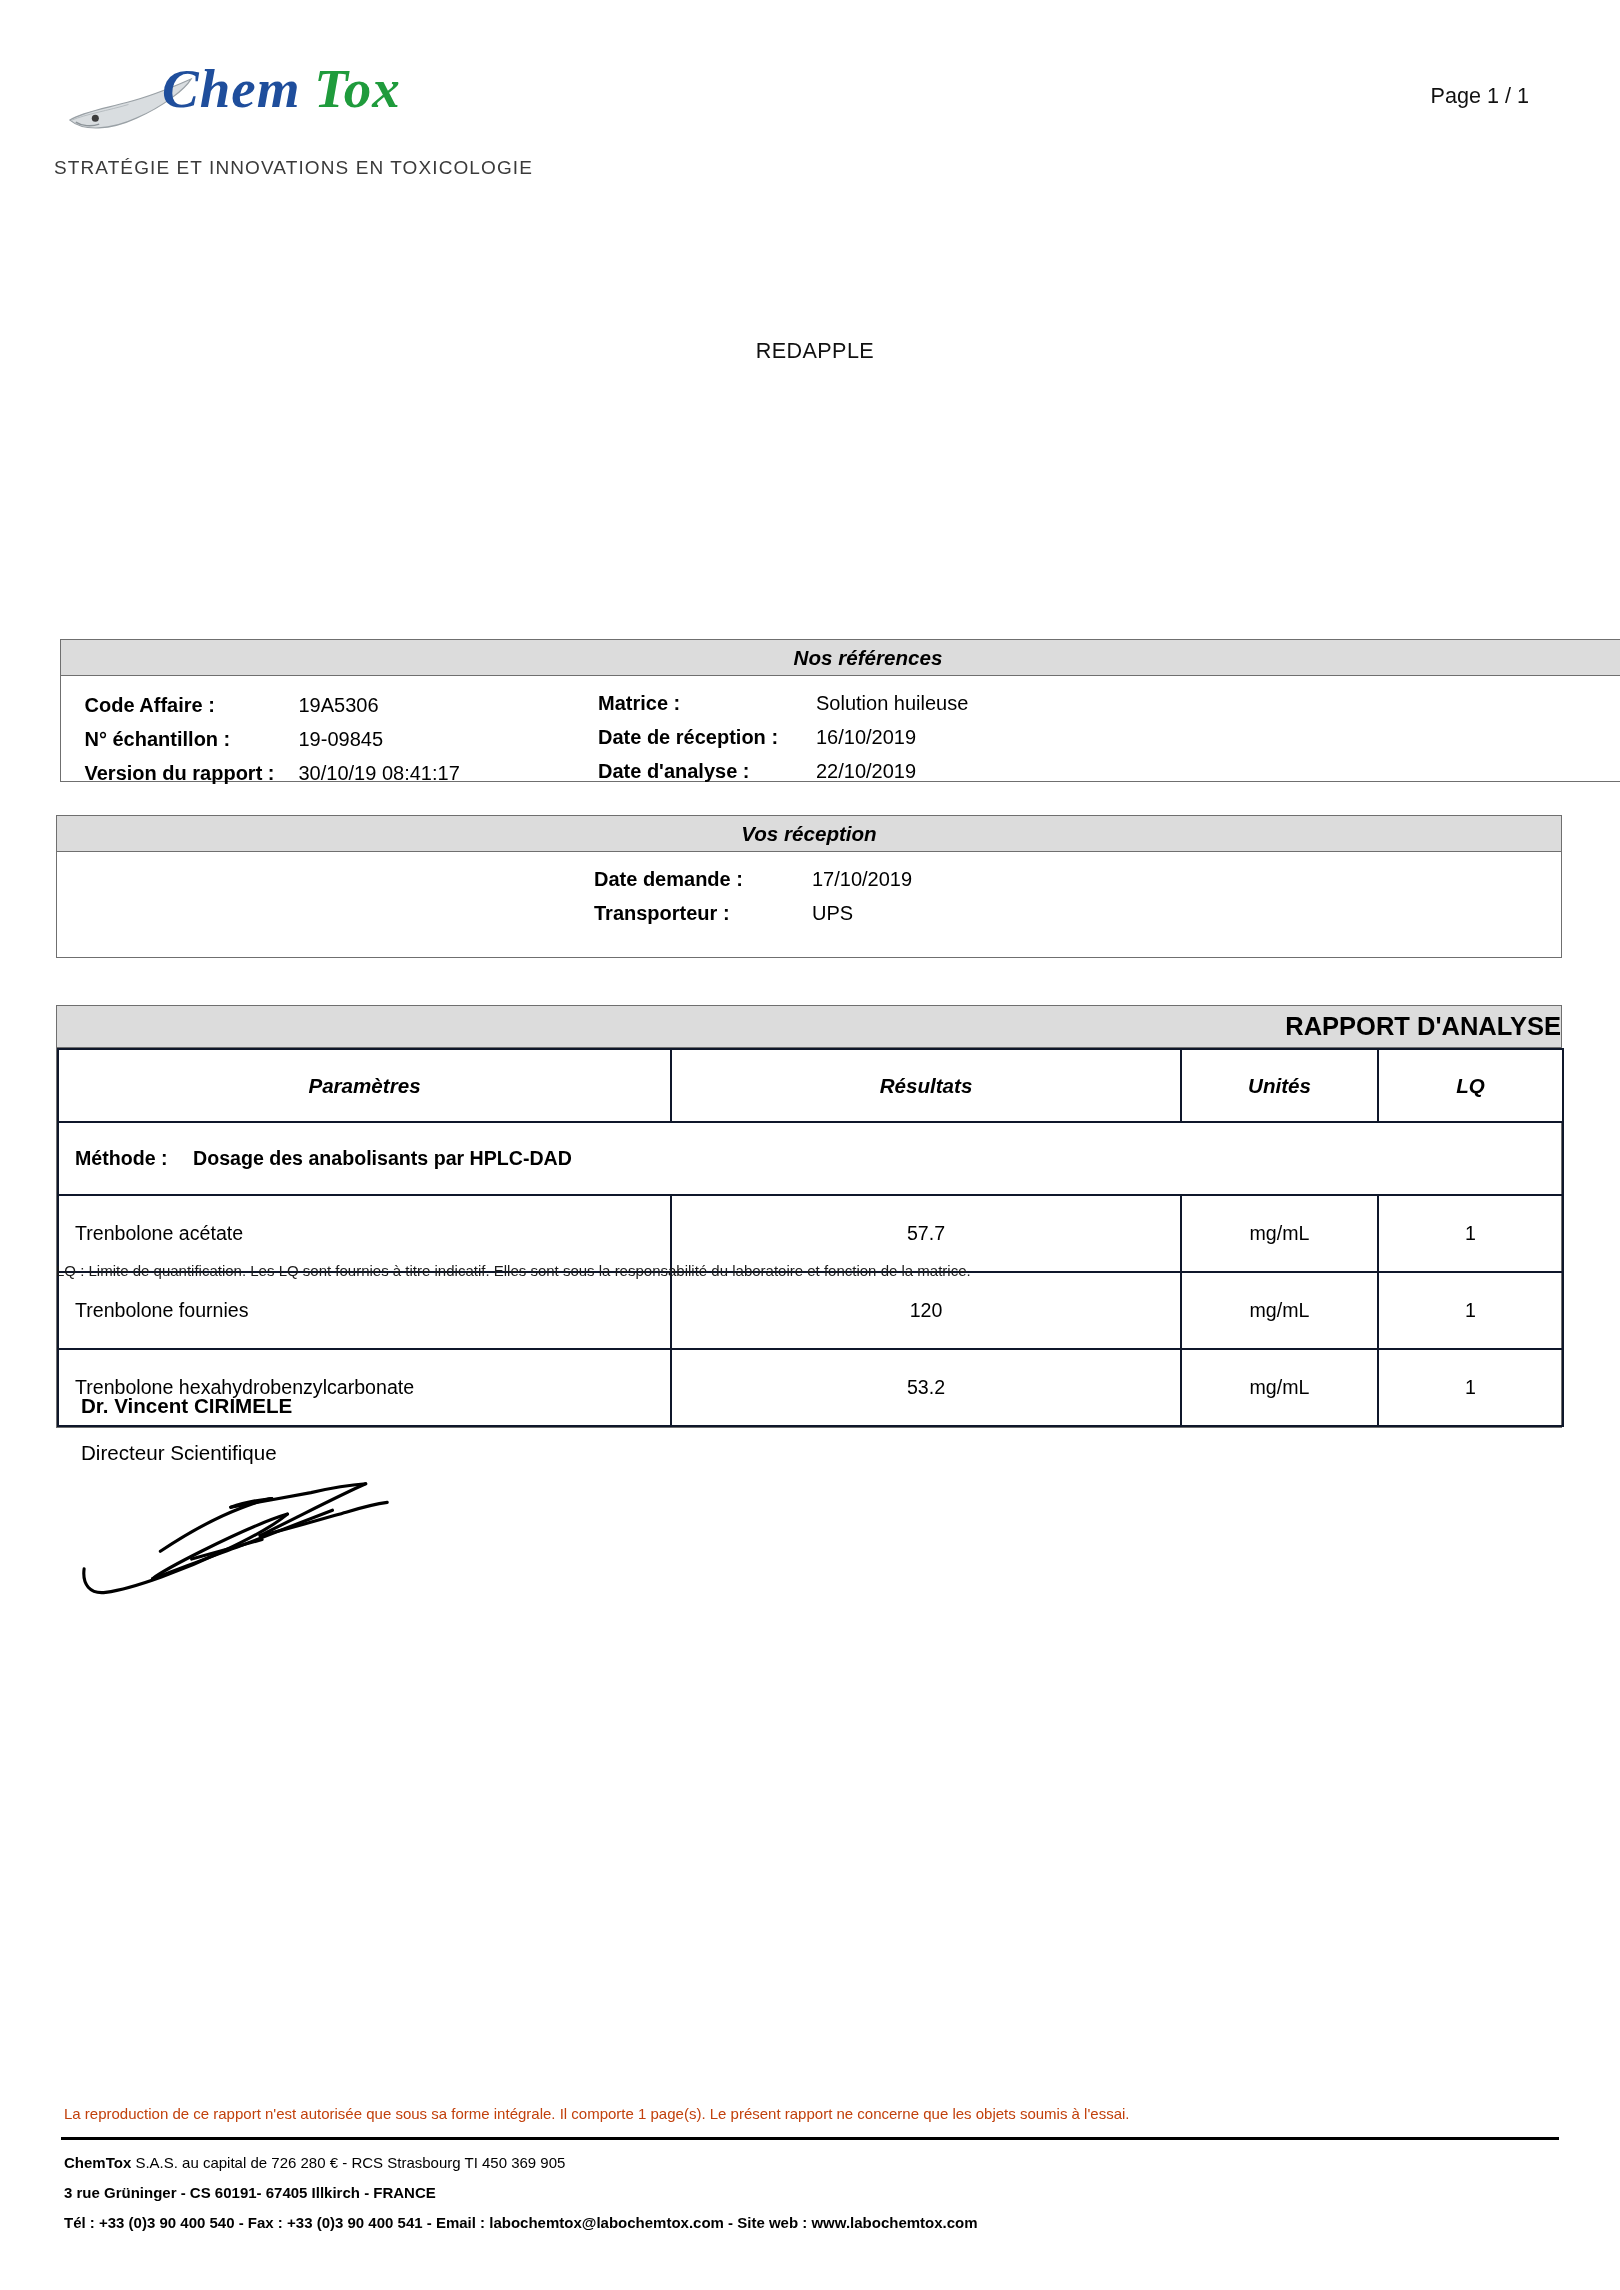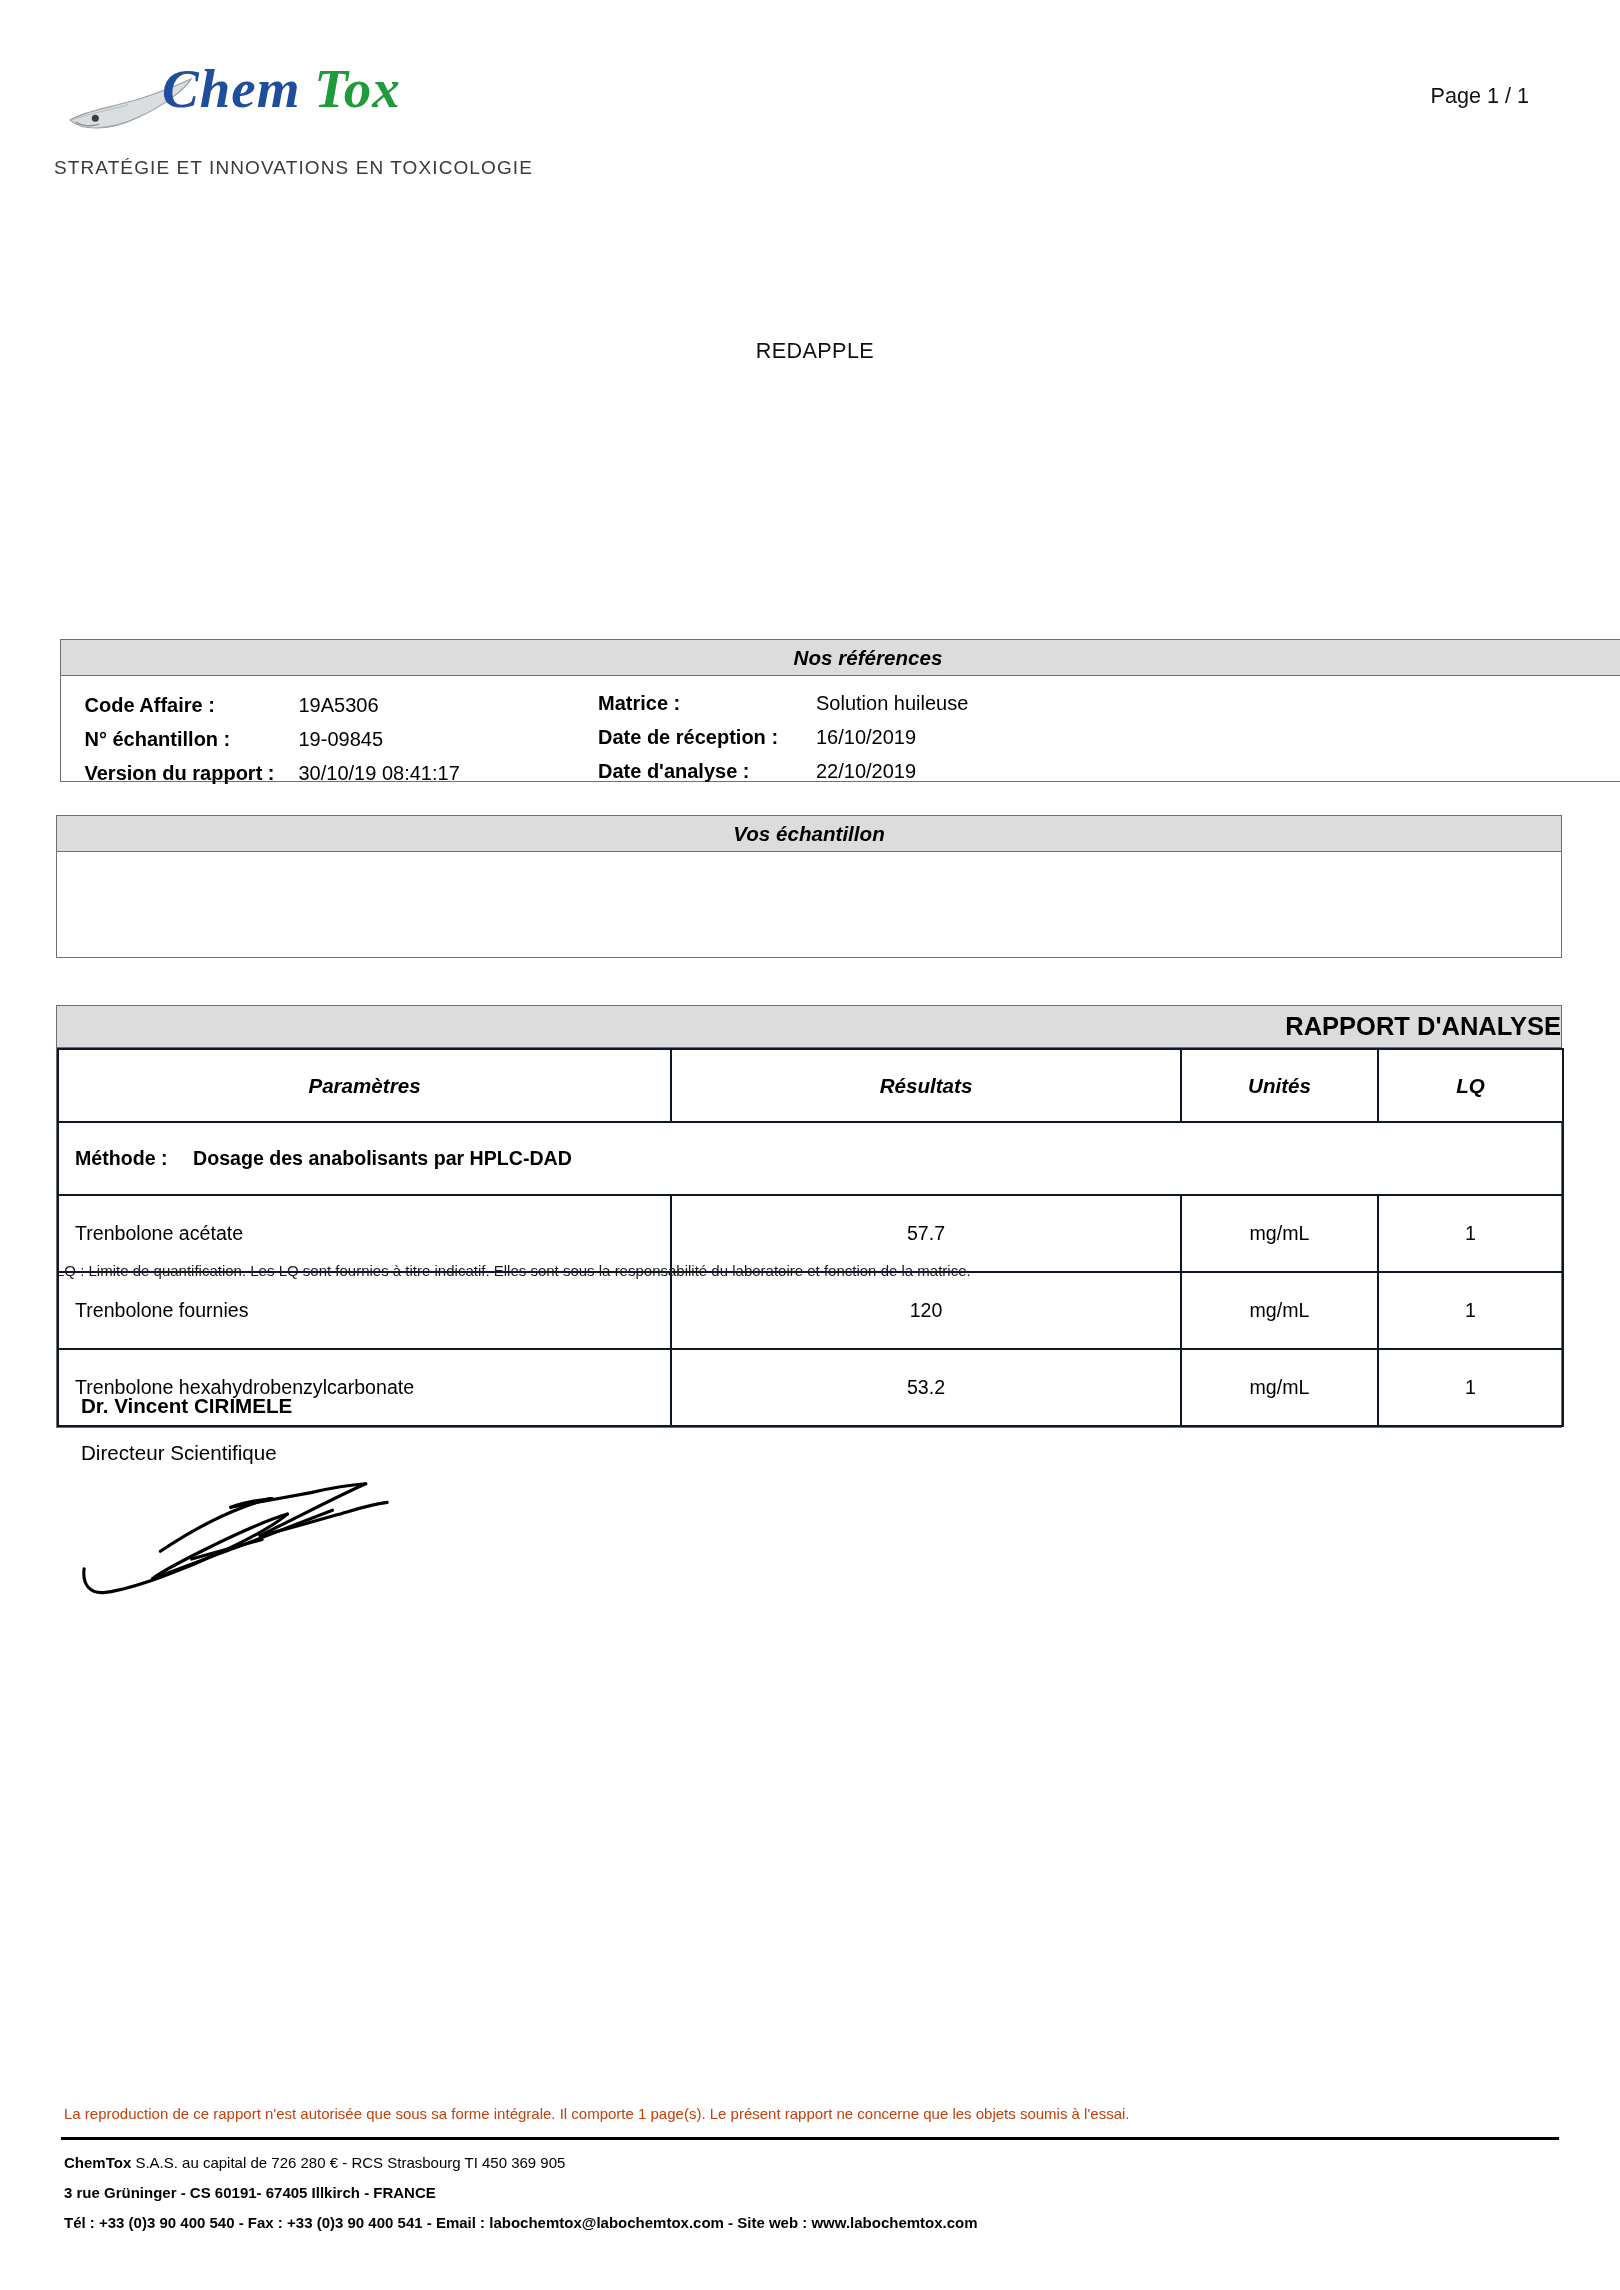--- a/index.html
+++ b/index.html
@@ -307,22 +307,32 @@
         </div>
         <div class="ref-row">
           <span class="ref-label">Date d'analyse :</span>
           <span class="ref-value">22/10/2019</span>
         </div>
       </div>
     </div>
   </div>
 
   <div class="block" id="vos-refs" style="left:56px; top:815px; width:1506px; height:143px;">
-    <div class="block-title">Vos échantillon</div>
+    <div class="block-title">Vos réception</div>
     <div class="refs-body">
+      <div class="refs-right">
+        <div class="ref-row">
+          <span class="ref-label">Date demande :</span>
+          <span class="ref-value">17/10/2019</span>
+        </div>
+        <div class="ref-row">
+          <span class="ref-label">Transporteur :</span>
+          <span class="ref-value">UPS</span>
+        </div>
+      </div>
     </div>
   </div>
 
   <div class="block" id="rapport">
     <div class="rapport-title">RAPPORT D'ANALYSE</div>
     <table class="analyse">
       <colgroup>
         <col class="col-param">
           <col class="col-result">
           <col class="col-unit">

